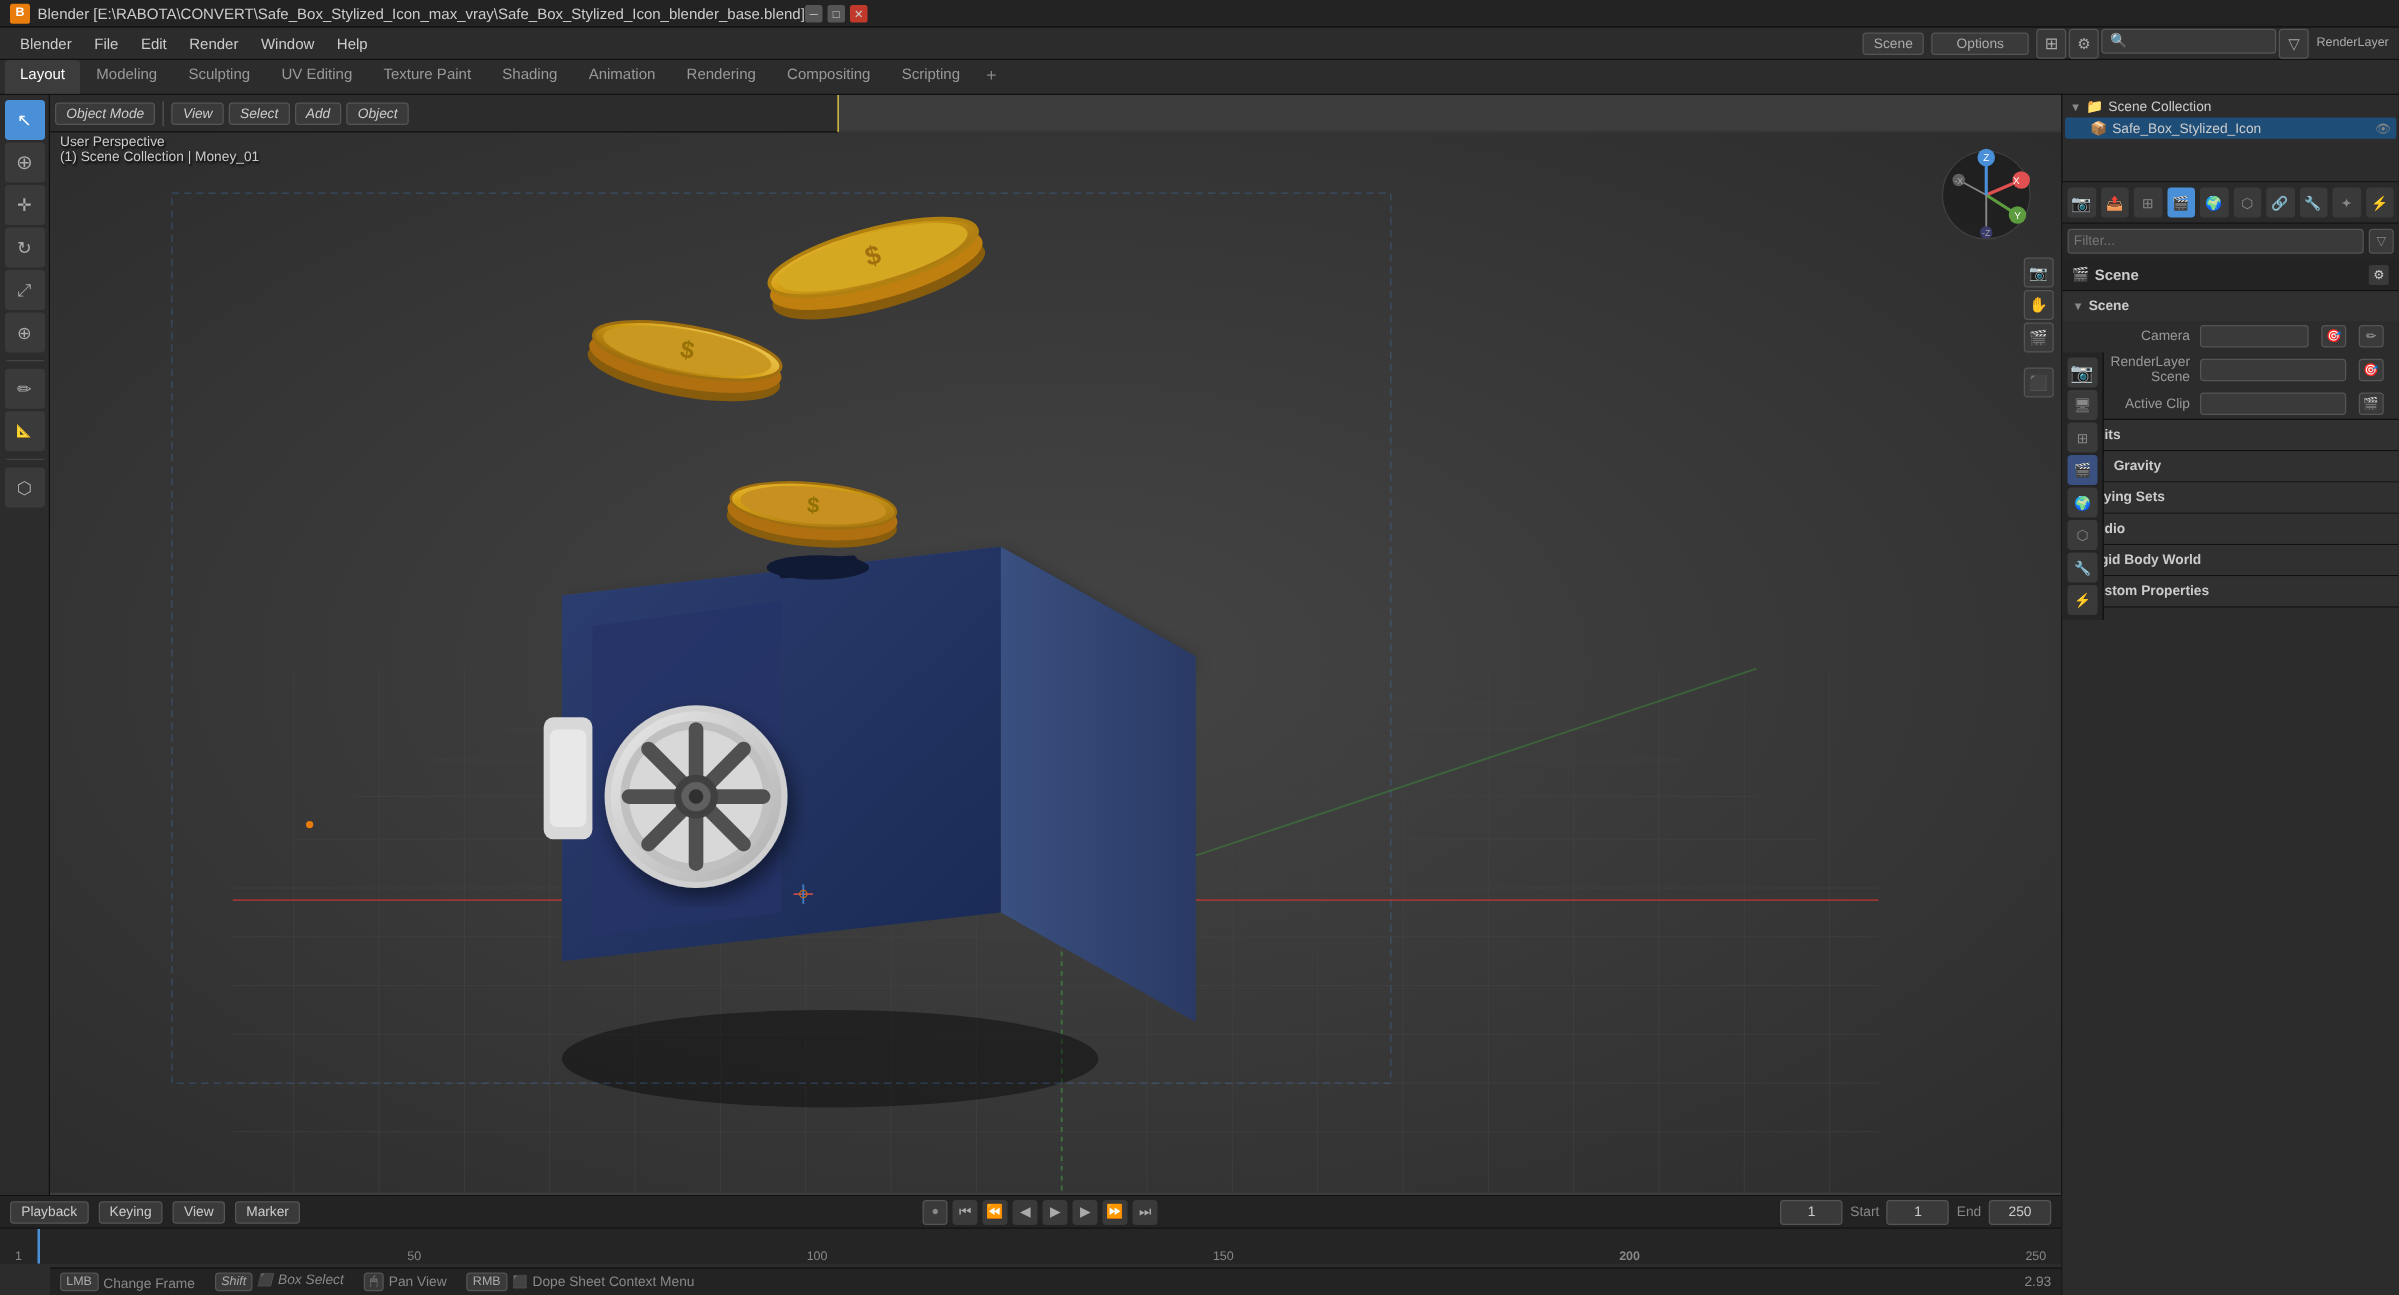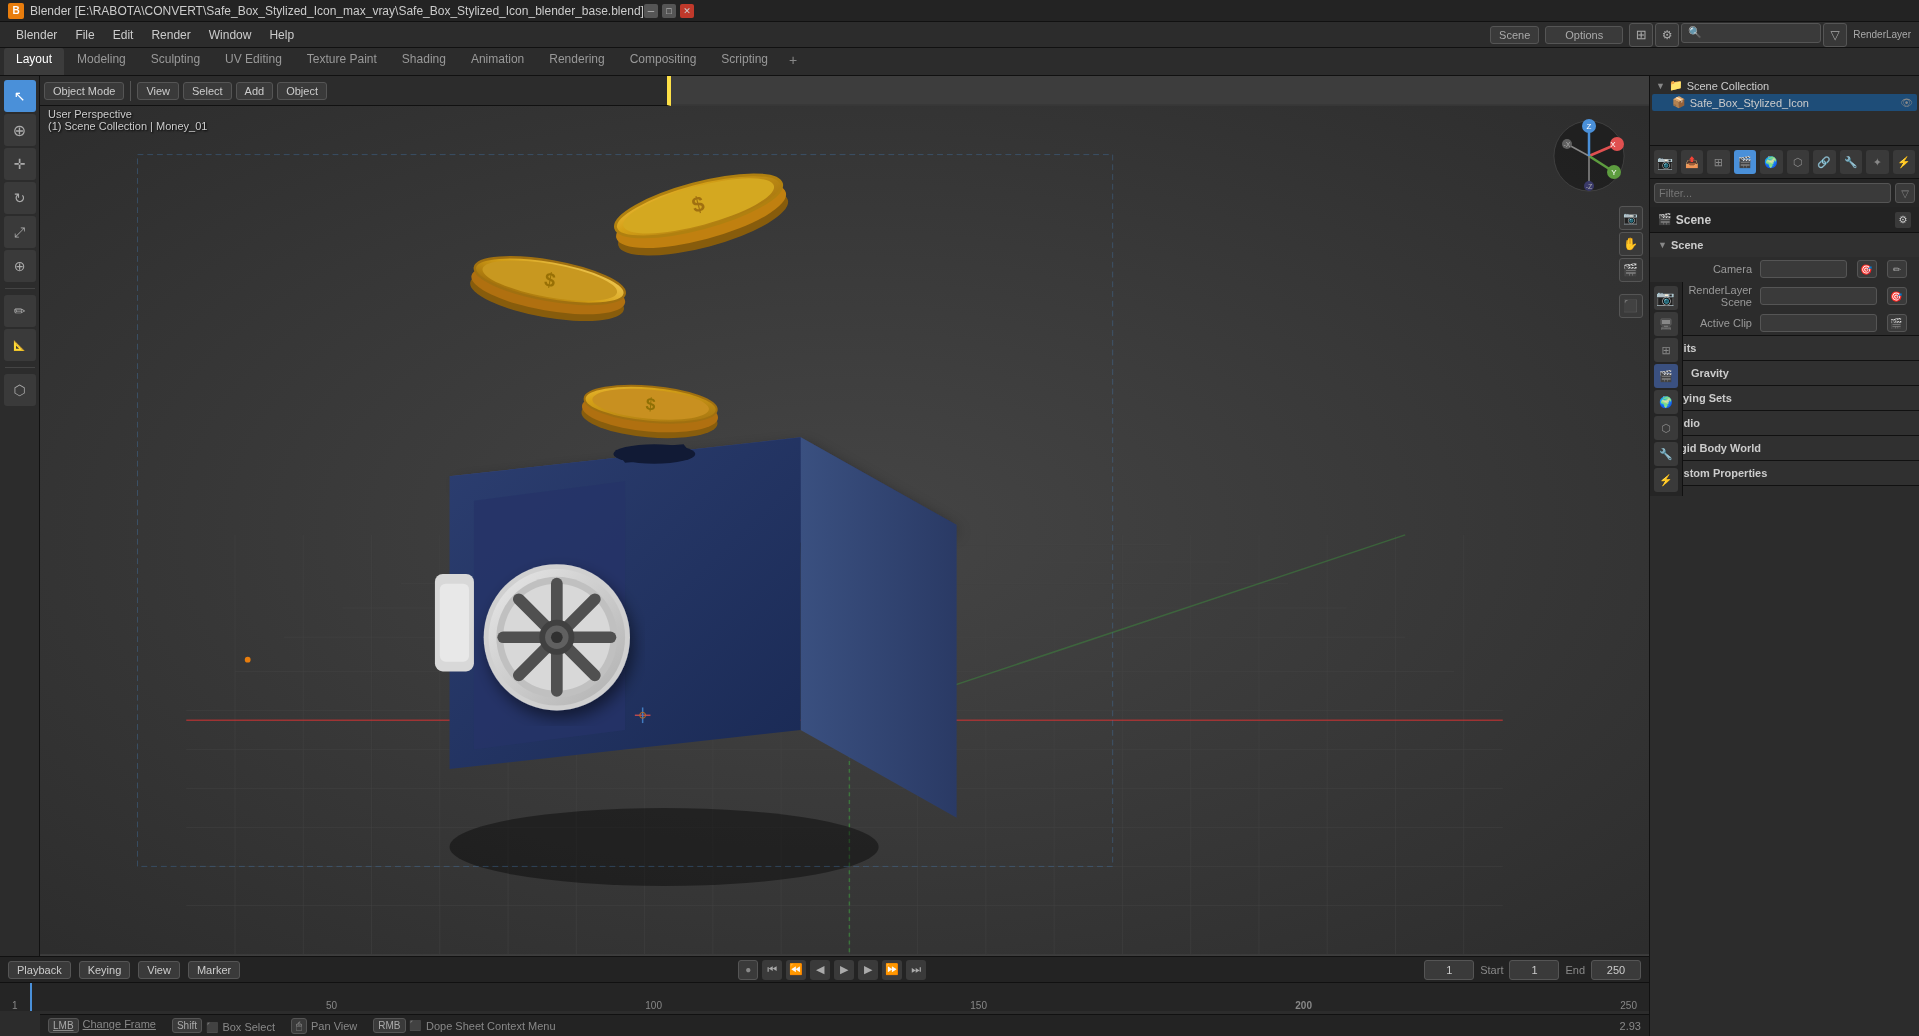--- a/index.html
+++ b/index.html
@@ -104,21 +104,22 @@
       position: absolute;
       top: 76px; left: 40px; right: 1248px;
       height: 30px;
       background: #2c2c2c;
       display: flex;
       align-items: center;
       padding: 0 4px;
       gap: 4px;
       z-index: 97;
       border-bottom: 1px solid #111;
-      border-right: 4px solid #fde047;
+      border-right: 1px solid #fde047;
+      font-style: italic;
     }
     .toolbar-btn {
       padding: 2px 8px;
       background: #3a3a3a;
       border: 1px solid #555;
       border-radius: 3px;
       color: #ccc;
       cursor: pointer;
       font-size: 11px;
     }
@@ -920,25 +921,25 @@
           <span style="font-size:10px;color:#888;">150</span>
           <span style="font-size:10px;color:#888;font-weight:bold;">200</span>
           <span style="font-size:10px;color:#888;">250</span>
         </div>
       </div>
     </div>
   </div>
 </div>
 
 <div id="bottom-status">
-  <div style="display:flex;align-items:flex-start;gap:4px;text-decoration:underline;">
+  <div style="display:flex;align-items:flex-end;gap:4px;">
     <div style="background:#3a3a3a;border:1px solid #555;border-radius:3px;padding:1px 4px;font-size:10px;color:#aaa;">LMB</div>
     <span style="font-size:11px;">Change Frame</span>
   </div>
-  <div style="display:flex;align-items:flex-end;gap:4px;">
+  <div style="display:flex;align-items:flex-start;gap:4px;font-style:italic;">
     <div style="background:#3a3a3a;border:1px solid #555;border-radius:3px;padding:1px 4px;font-size:10px;color:#aaa;">Shift</div>
     <span style="font-size:10px;">⬛</span>
     <span style="font-size:11px;">Box Select</span>
   </div>
   <div style="display:flex;align-items:center;gap:4px;">
     <div style="background:#3a3a3a;border:1px solid #555;border-radius:3px;padding:1px 4px;font-size:10px;color:#aaa;">🖱</div>
     <span style="font-size:11px;">Pan View</span>
   </div>
   <div style="display:flex;align-items:center;gap:4px;">
     <div style="background:#3a3a3a;border:1px solid #555;border-radius:3px;padding:1px 4px;font-size:10px;color:#aaa;">RMB</div>

